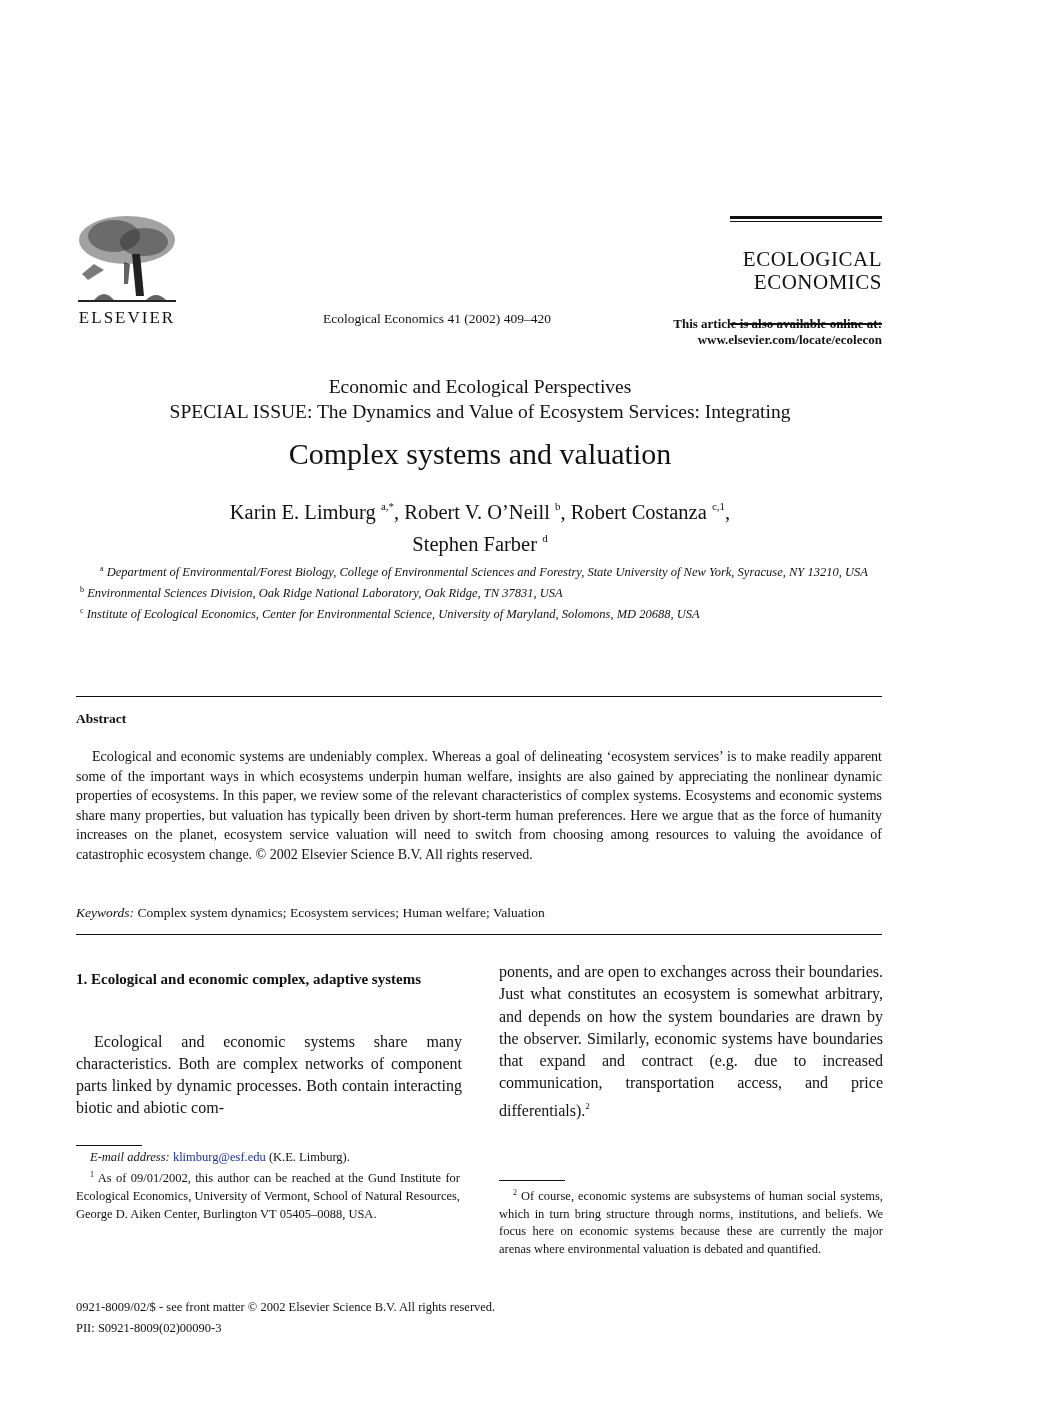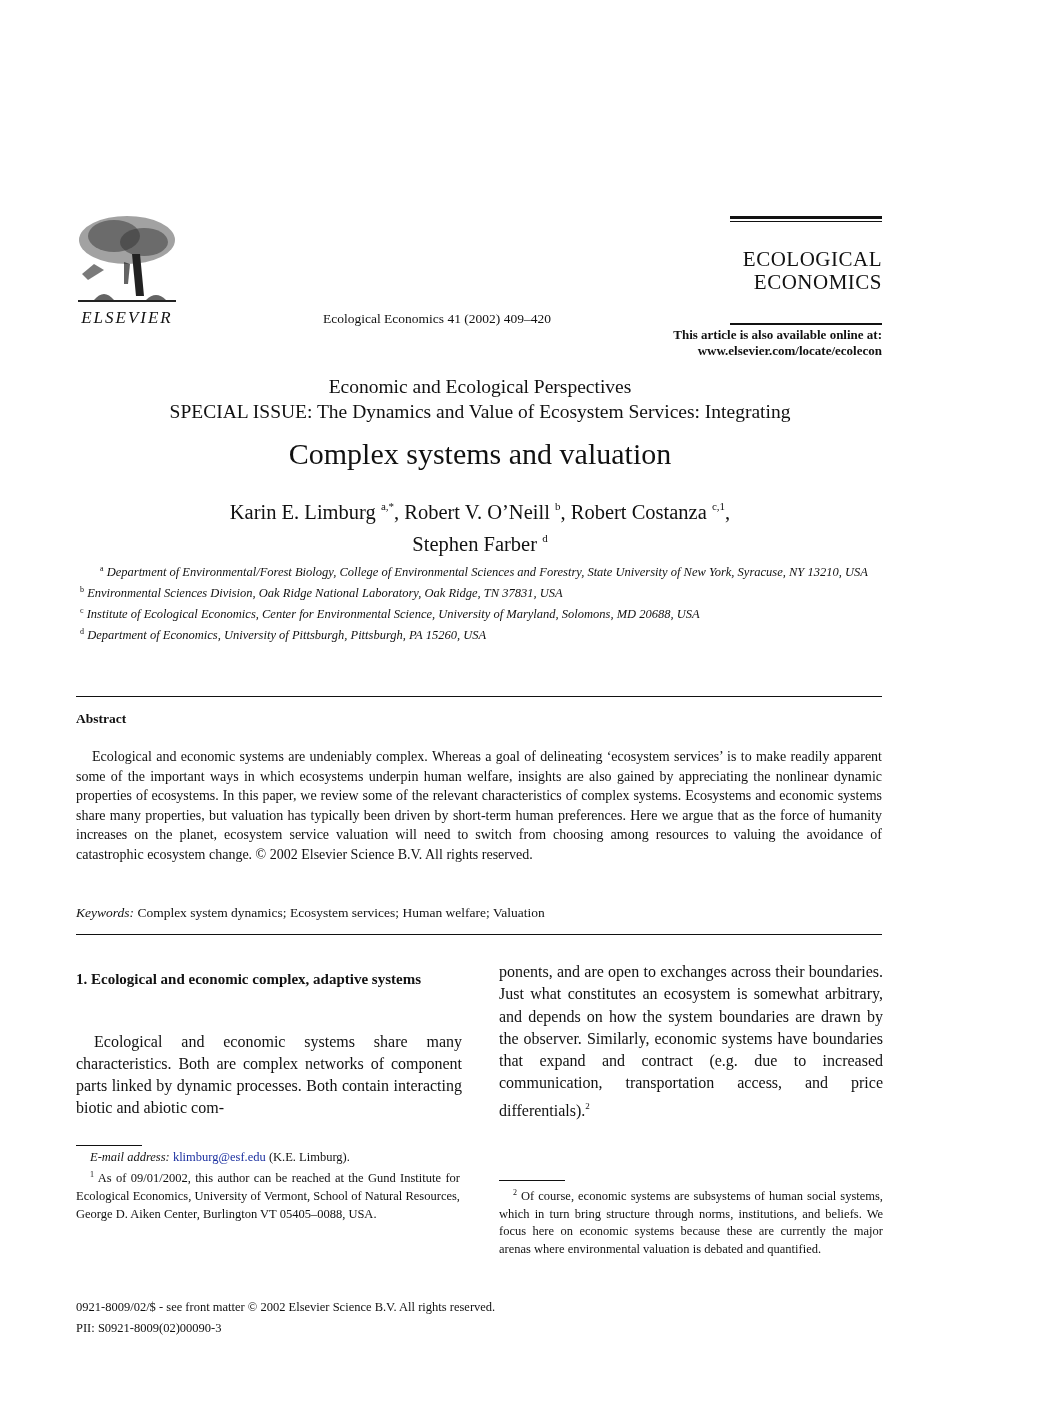--- a/index.html
+++ b/index.html
@@ -4,29 +4,29 @@
 <style>
   html, body { margin: 0; padding: 0; background: #ffffff; }
   body { width: 1058px; height: 1412px; position: relative; overflow: hidden;
          font-family: "Liberation Serif", "DejaVu Serif", serif; color: #111; }
   .abs { position: absolute; }
 
   
   .logo { left: 74px; top: 214px; width: 106px; height: 116px; }
   .logo svg { display:block; }
   .logo-word { position:absolute; left: 0; top: 94px; width: 106px; text-align: center;
-               font-size: 17px; letter-spacing: 2px; font-family: "Liberation Serif", serif; font-style: italic; }
+               font-size: 17px; letter-spacing: 2px; font-family: "Liberation Serif", serif; }
   .citation { left: 323px; top: 311px; font-size: 13.5px; }
   .journal-rules { left: 730px; top: 216px; width: 152px; }
   .rule-thick { height: 3px; background: #111; }
   .rule-thin { height: 1px; background: #111; margin-top: 2px; }
   .journal-title { left: 700px; top: 248px; width: 182px; text-align: right;
                    font-size: 21px; line-height: 23px; letter-spacing: 0.5px; }
   .online-rule { left: 730px; top: 323px; width: 152px; height: 2px; background:#111; }
-  .online-note { left: 600px; top: 327px; width: 282px; text-align: right;
+  .online-note { left: 600px; top: 316px; width: 282px; text-align: right;
                  font-size: 13px; line-height: 16px; font-weight: bold; }
 
   
   .special { left: 80px; top: 374px; width: 800px; text-align: center;
              font-size: 19.5px; line-height: 25px; }
   .title { left: 80px; top: 437px; width: 800px; text-align: center; font-size: 30px; }
   .authors { left: 80px; top: 493px; width: 800px; text-align: center; font-size: 20.5px; line-height: 26px; }
   .authors sup { font-size: 11px; vertical-align: 9px; }
   .affils { left: 80px; top: 560px; width: 820px; text-align: left;
             font-style: italic; font-size: 12.5px; line-height: 18px; }
@@ -106,21 +106,20 @@
 
 <div class="abs authors">
   <span>Karin E. Limburg</span>&nbsp;<sup>a,*</sup><span>, </span><span>Robert V. O’Neill</span>&nbsp;<sup>b</sup><span>, </span><span>Robert Costanza</span>&nbsp;<sup>c,1</sup><span>,</span><br>
   <span>Stephen Farber</span>&nbsp;<sup>d</sup>
 </div>
 
 <div class="abs affils">
   <div style="padding:0 20px;"><sup>a</sup> <span>Department of Environmental/Forest Biology, College of Environmental Sciences and Forestry, State University of New York, Syracuse, NY 13210, USA</span></div>
   <div><sup>b</sup> <span>Environmental Sciences Division, Oak Ridge National Laboratory, Oak Ridge, TN 37831, USA</span></div>
   <div><sup>c</sup> <span>Institute of Ecological Economics, Center for Environmental Science, University of Maryland, Solomons, MD 20688, USA</span></div>
-  <div><sup>d</sup> <span>Department of Economics, University of Pittsburgh, Pittsburgh, PA 15260, USA</span></div>
 </div>
 
 <div class="abs hr hr1"></div>
 
 <div class="abs abs-head">Abstract</div>
 <div class="abs abs-text">Ecological and economic systems are undeniably complex. Whereas a goal of delineating ‘ecosystem services’ is to make readily apparent some of the important ways in which ecosystems underpin human welfare, insights are also gained by appreciating the nonlinear dynamic properties of ecosystems. In this paper, we review some of the relevant characteristics of complex systems. Ecosystems and economic systems share many properties, but valuation has typically been driven by short-term human preferences. Here we argue that as the force of humanity increases on the planet, ecosystem service valuation will need to switch from choosing among resources to valuing the avoidance of catastrophic ecosystem change. © 2002 Elsevier Science B.V. All rights reserved.</div>
 <div class="abs keywords">
   <i>Keywords:</i>
   <span>Complex system dynamics; Ecosystem services; Human welfare; Valuation</span>
 </div>

